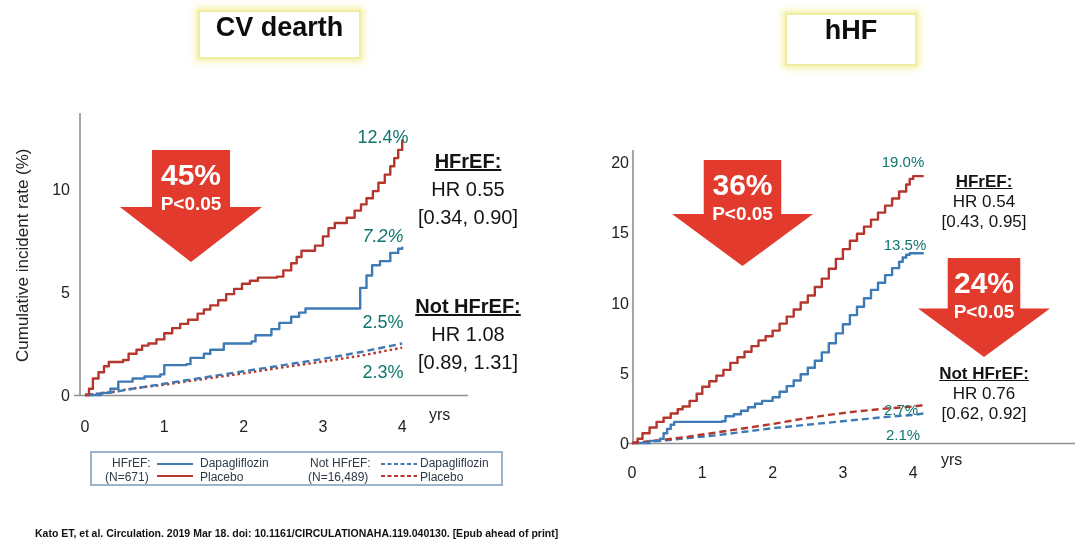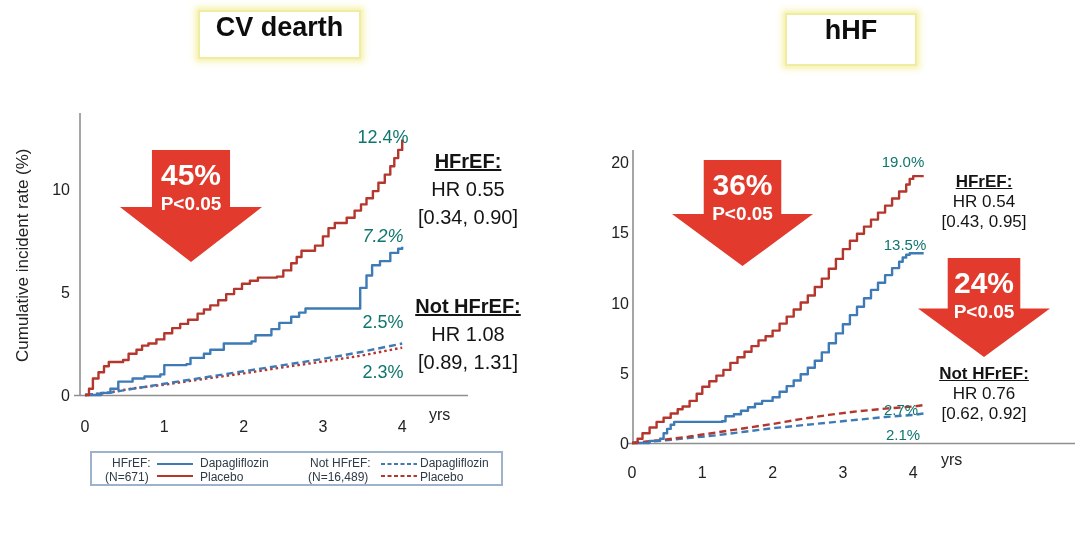--- a/index.html
+++ b/index.html
@@ -154,14 +154,15 @@
     <svg style="left:288px;top:8px;" width="38" height="6">
       <line x1="1" y1="3" x2="37" y2="3" stroke-width="2" stroke-dasharray="4 2.5" stroke="#3e7bb6"></line>
       </svg>
     <svg style="left:288px;top:20px;" width="38" height="6">
       <line x1="1" y1="3" x2="37" y2="3" stroke-width="2" stroke-dasharray="4 2.5" stroke="#b4362c"></line>
       </svg>
     <span style="left:328px;top:3px;">Dapagliflozin</span>
     <span style="left:328px;top:17px;">Placebo</span>
   </div>
 
+  <div class="citation">Kato ET, et al. Circulation. 2019 Mar 18. doi: 10.1161/CIRCULATIONAHA.119.040130. [Epub ahead of print]</div>
 
 </div>
 
 </body></html>

